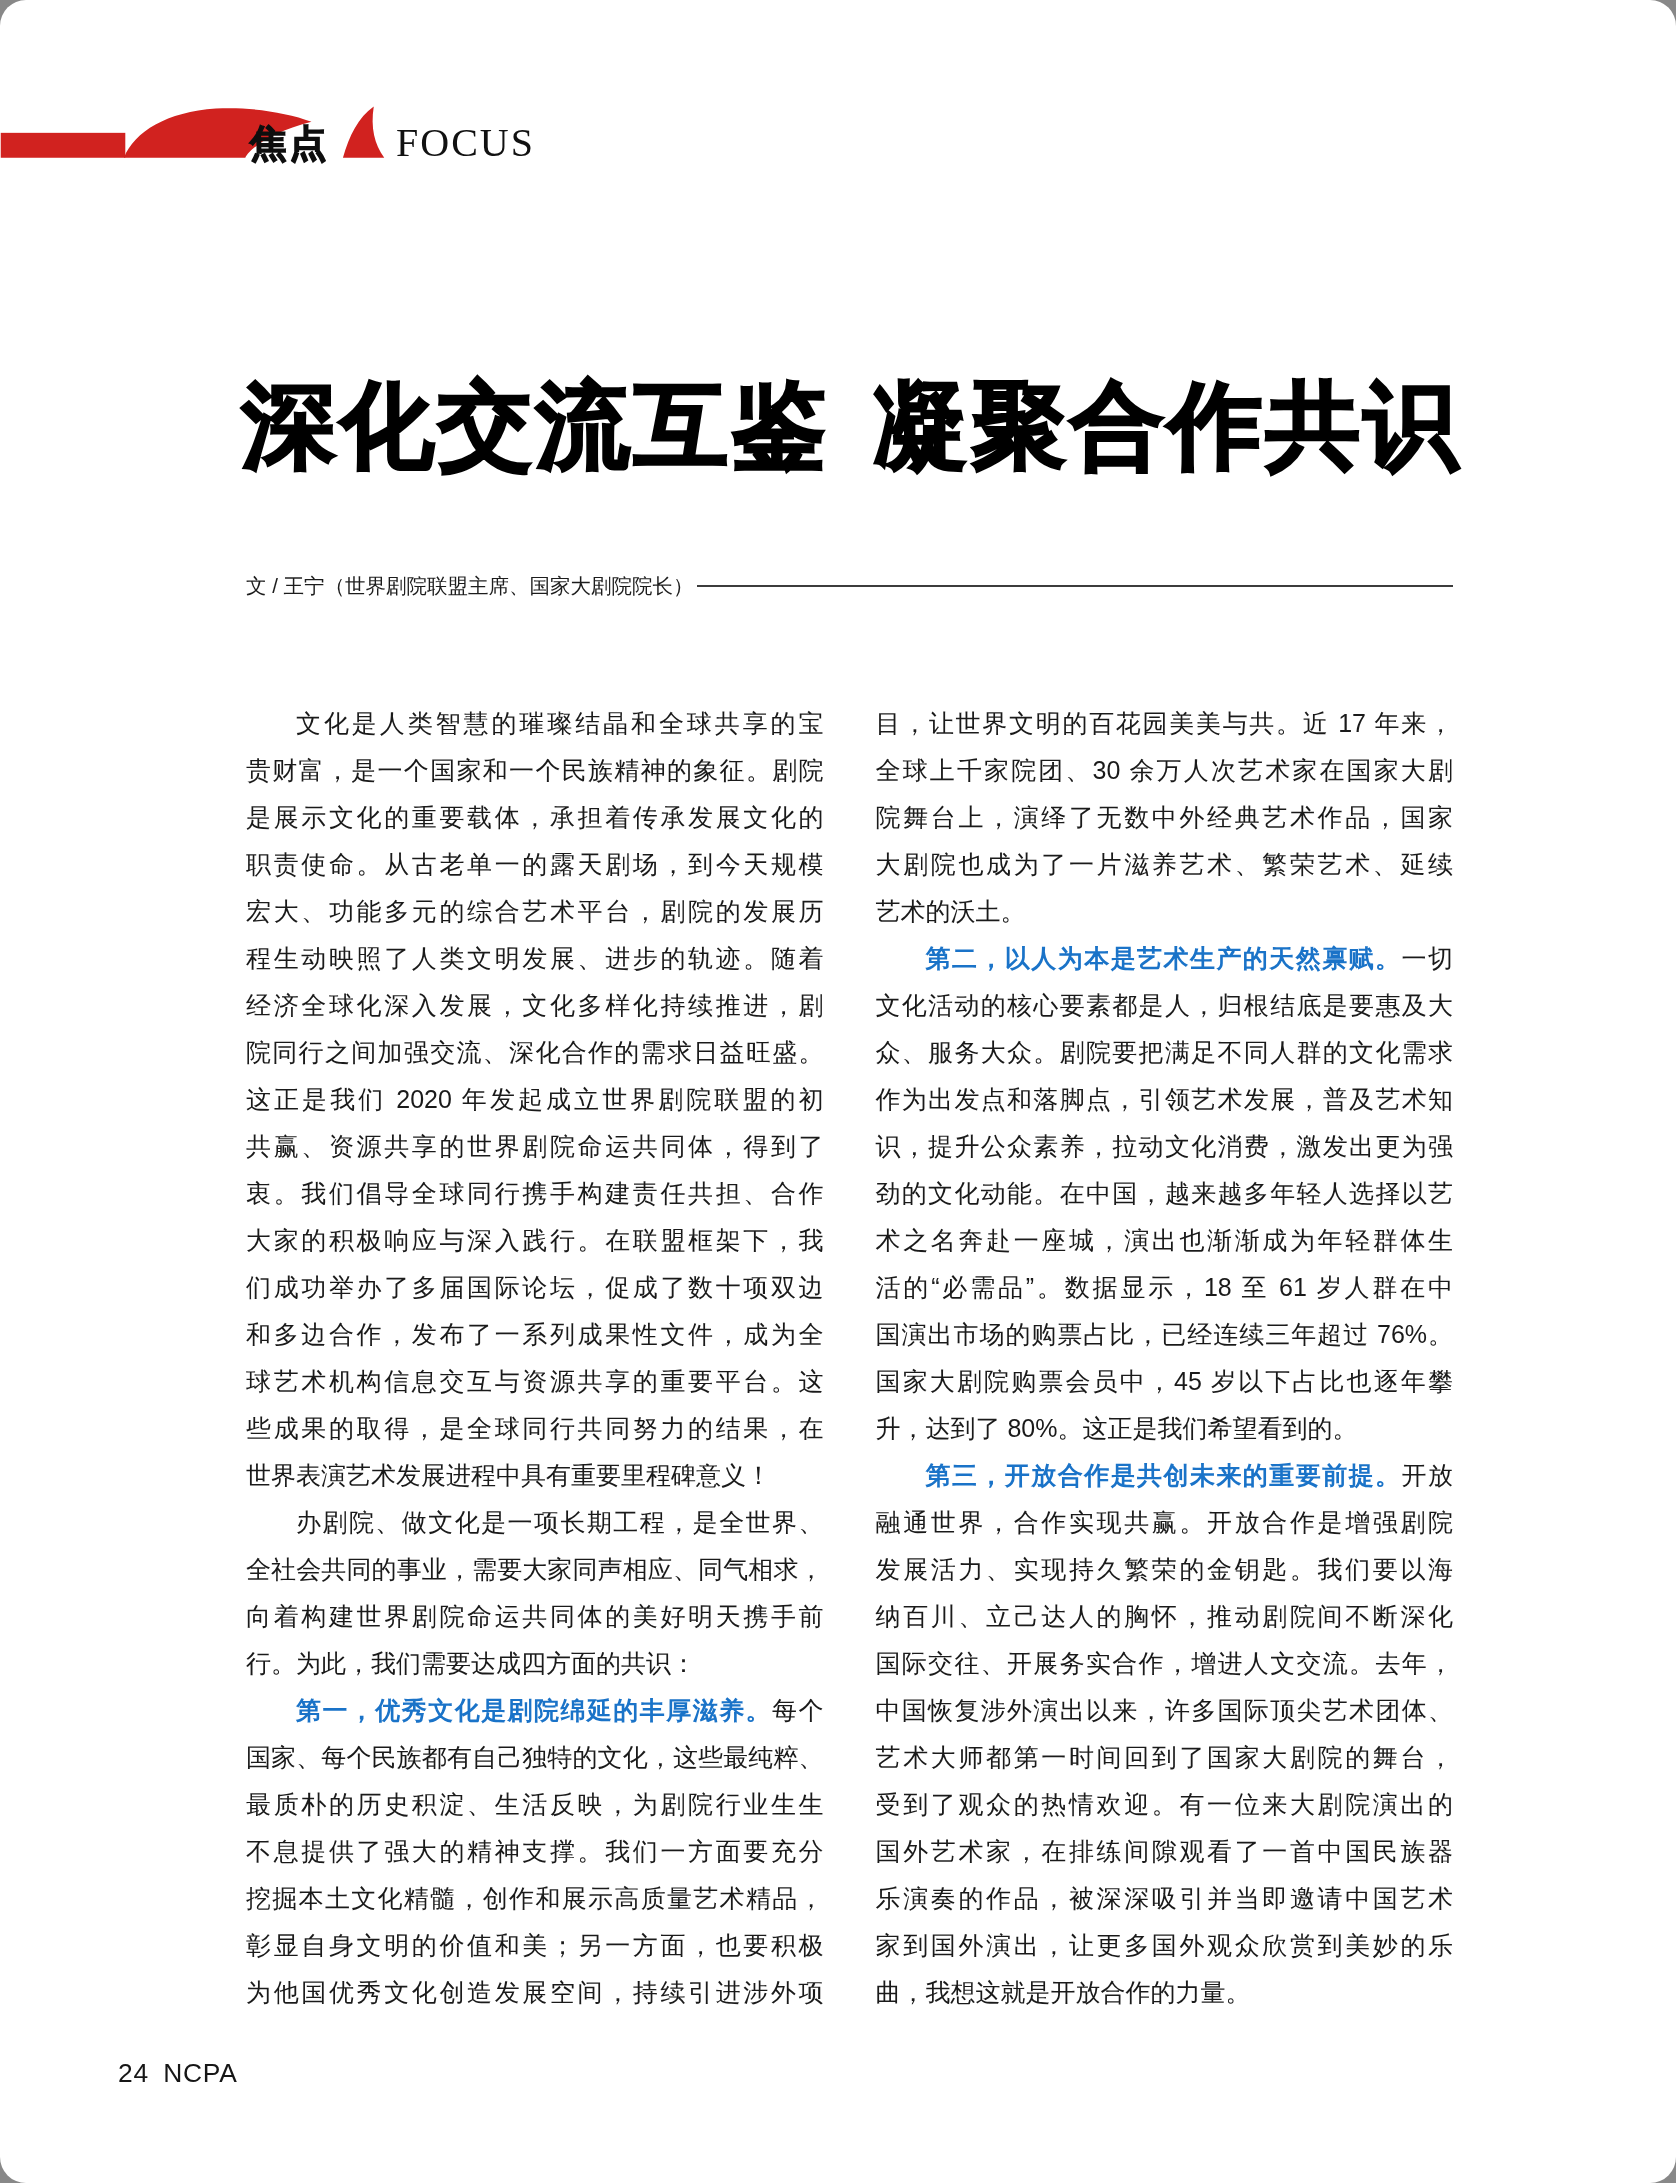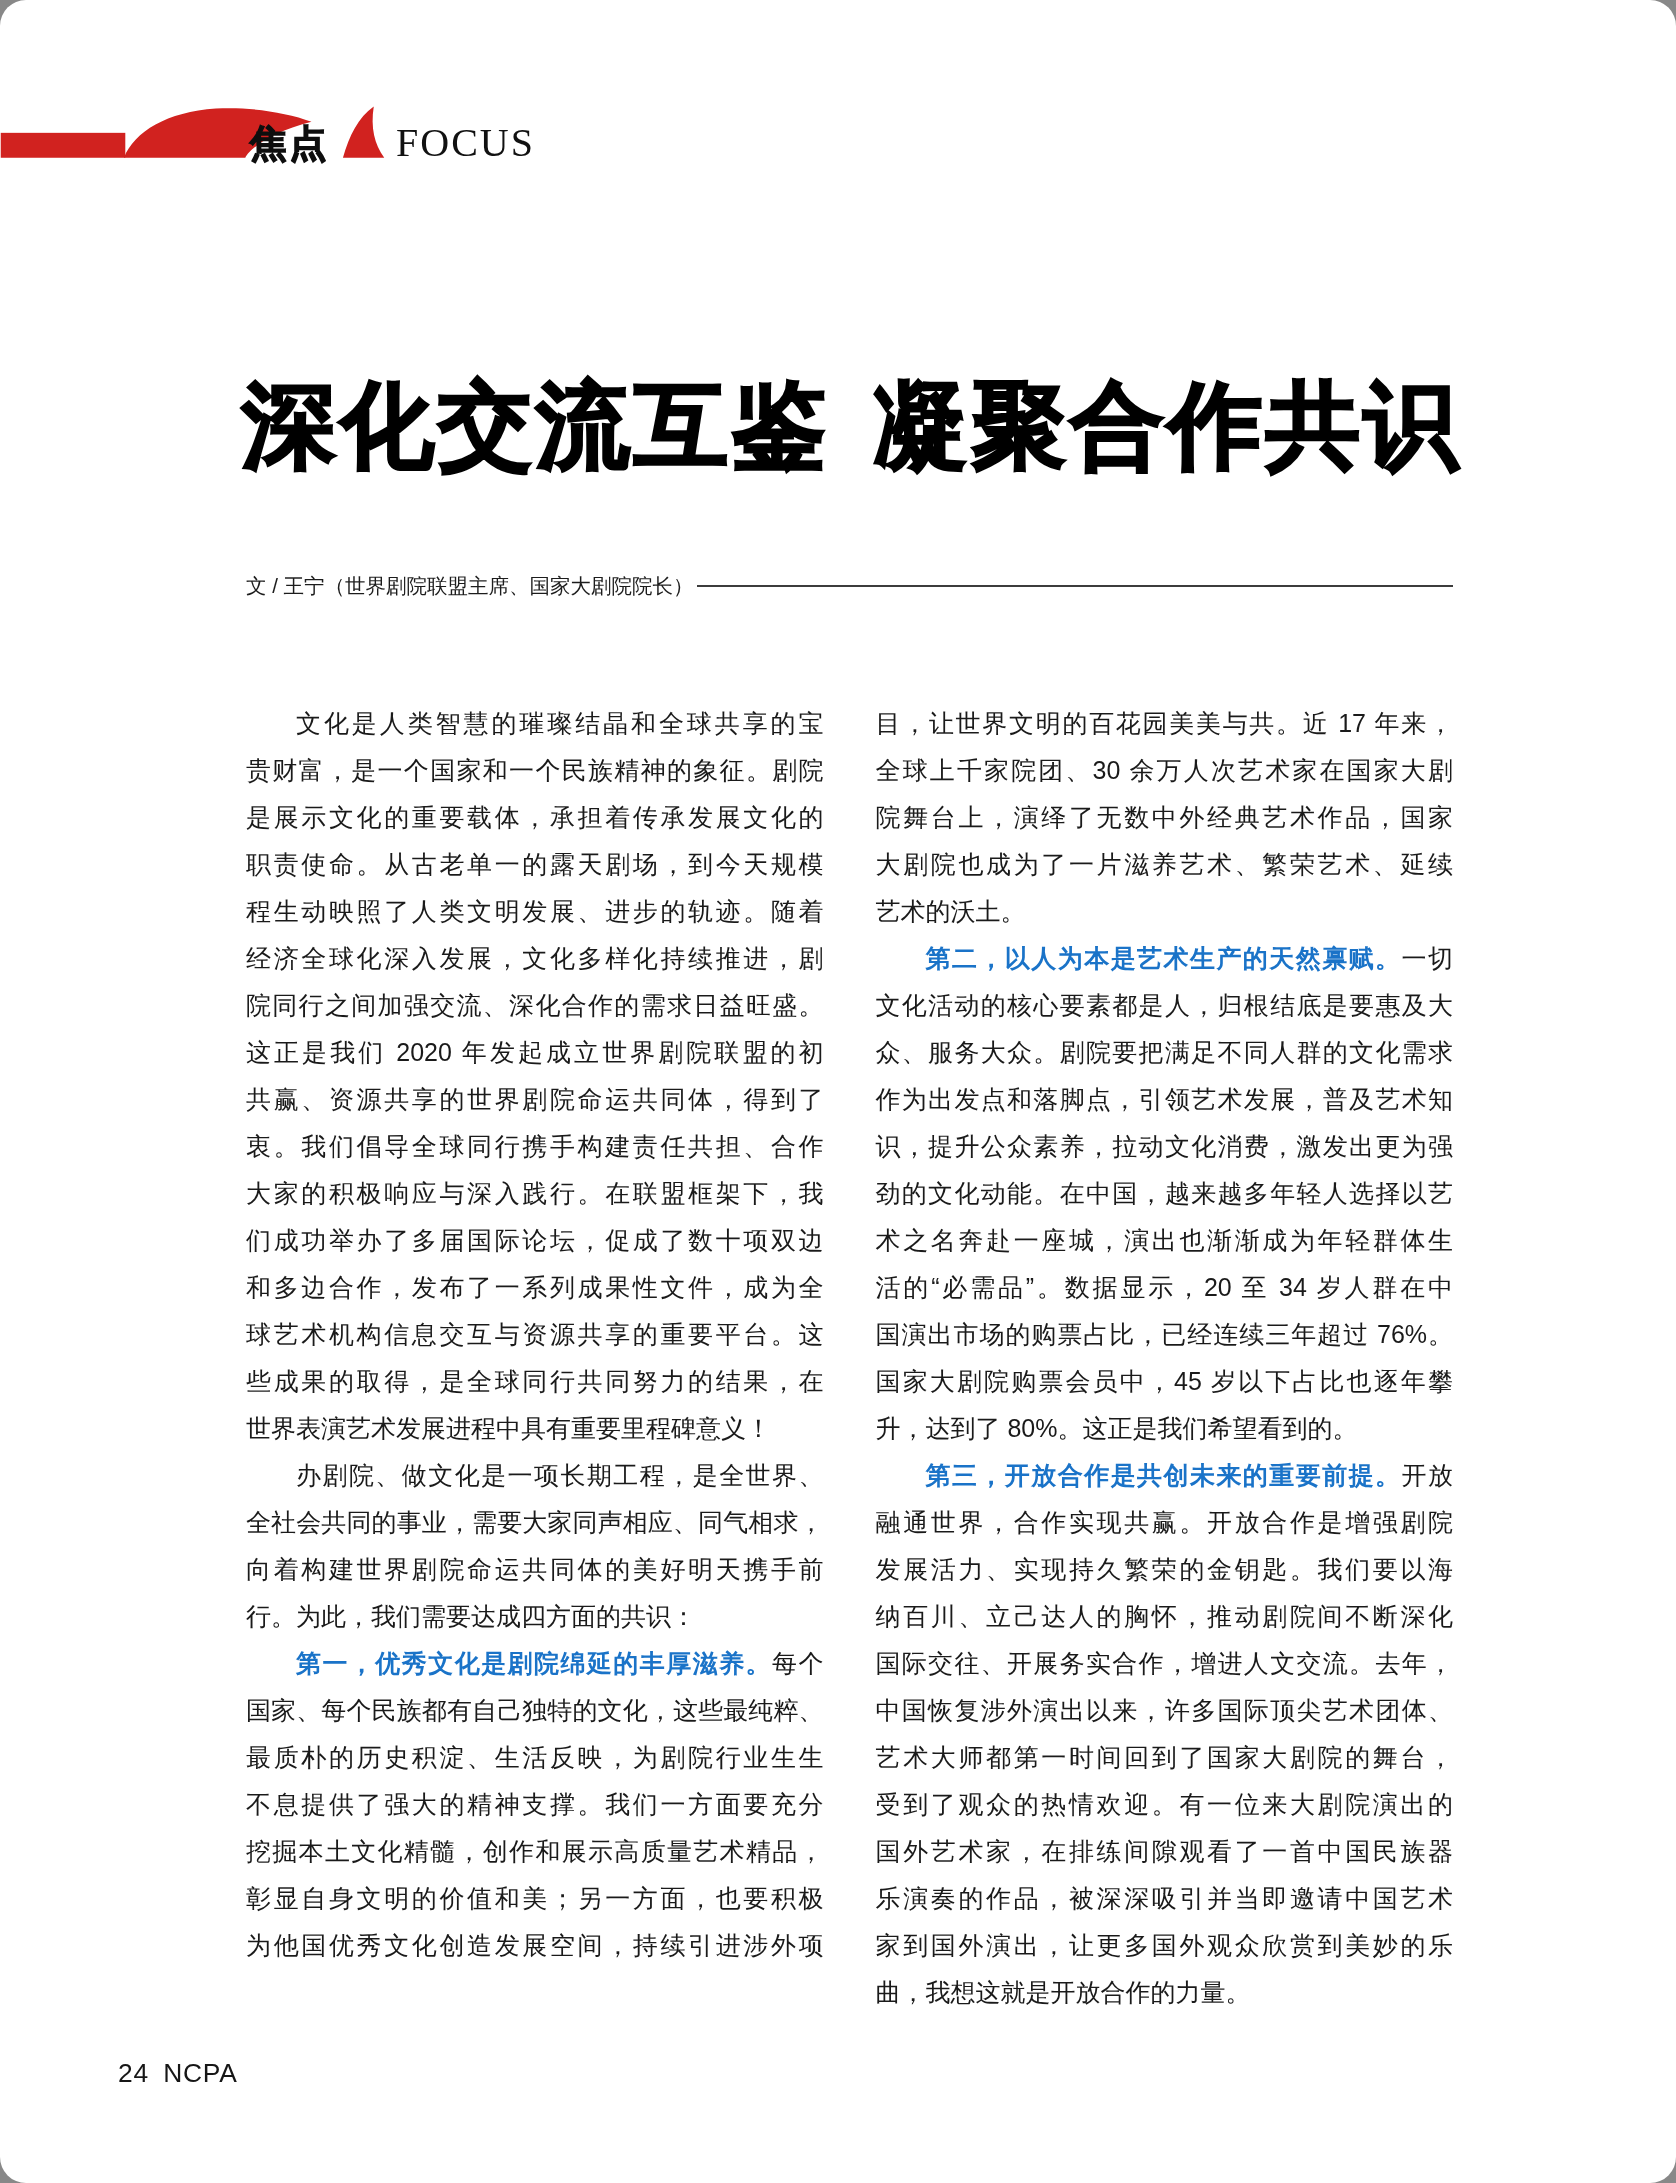--- a/index.html
+++ b/index.html
@@ -77,20 +77,21 @@
     <span>文 / 王宁（世界剧院联盟主席、国家大剧院院长）</span>
     <div class="byline-rule"></div>
   </div>
 
   <div class="body-cols">
     <div class="col" id="col-left">
         <div class="line indent">文化是人类智慧的璀璨结晶和全球共享的宝</div>
         <div class="line">贵财富，是一个国家和一个民族精神的象征。剧院</div>
         <div class="line">是展示文化的重要载体，承担着传承发展文化的</div>
         <div class="line">职责使命。从古老单一的露天剧场，到今天规模</div>
+        <div class="line">宏大、功能多元的综合艺术平台，剧院的发展历</div>
         <div class="line">程生动映照了人类文明发展、进步的轨迹。随着</div>
         <div class="line">经济全球化深入发展，文化多样化持续推进，剧</div>
         <div class="line">院同行之间加强交流、深化合作的需求日益旺盛。</div>
         <div class="line">这正是我们 2020 年发起成立世界剧院联盟的初</div>
         <div class="line">共赢、资源共享的世界剧院命运共同体，得到了</div>
         <div class="line">衷。我们倡导全球同行携手构建责任共担、合作</div>
         <div class="line">大家的积极响应与深入践行。在联盟框架下，我</div>
         <div class="line">们成功举办了多届国际论坛，促成了数十项双边</div>
         <div class="line">和多边合作，发布了一系列成果性文件，成为全</div>
         <div class="line">球艺术机构信息交互与资源共享的重要平台。这</div>
@@ -114,21 +115,21 @@
         <div class="line">院舞台上，演绎了无数中外经典艺术作品，国家</div>
         <div class="line">大剧院也成为了一片滋养艺术、繁荣艺术、延续</div>
         <div class="line end">艺术的沃土。</div>
         <div class="line indent"><span class="lead">第二，以人为本是艺术生产的天然禀赋。</span>一切</div>
         <div class="line">文化活动的核心要素都是人，归根结底是要惠及大</div>
         <div class="line">众、服务大众。剧院要把满足不同人群的文化需求</div>
         <div class="line">作为出发点和落脚点，引领艺术发展，普及艺术知</div>
         <div class="line">识，提升公众素养，拉动文化消费，激发出更为强</div>
         <div class="line">劲的文化动能。在中国，越来越多年轻人选择以艺</div>
         <div class="line">术之名奔赴一座城，演出也渐渐成为年轻群体生</div>
-        <div class="line">活的“必需品”。数据显示，20 至 34 岁人群在中</div>
+        <div class="line">活的“必需品”。数据显示，18 至 61 岁人群在中</div>
         <div class="line">国演出市场的购票占比，已经连续三年超过 76%。</div>
         <div class="line">国家大剧院购票会员中，45 岁以下占比也逐年攀</div>
         <div class="line end">升，达到了 80%。这正是我们希望看到的。</div>
         <div class="line indent"><span class="lead">第三，开放合作是共创未来的重要前提。</span>开放</div>
         <div class="line">融通世界，合作实现共赢。开放合作是增强剧院</div>
         <div class="line">发展活力、实现持久繁荣的金钥匙。我们要以海</div>
         <div class="line">纳百川、立己达人的胸怀，推动剧院间不断深化</div>
         <div class="line">国际交往、开展务实合作，增进人文交流。去年，</div>
         <div class="line">中国恢复涉外演出以来，许多国际顶尖艺术团体、</div>
         <div class="line">艺术大师都第一时间回到了国家大剧院的舞台，</div>

